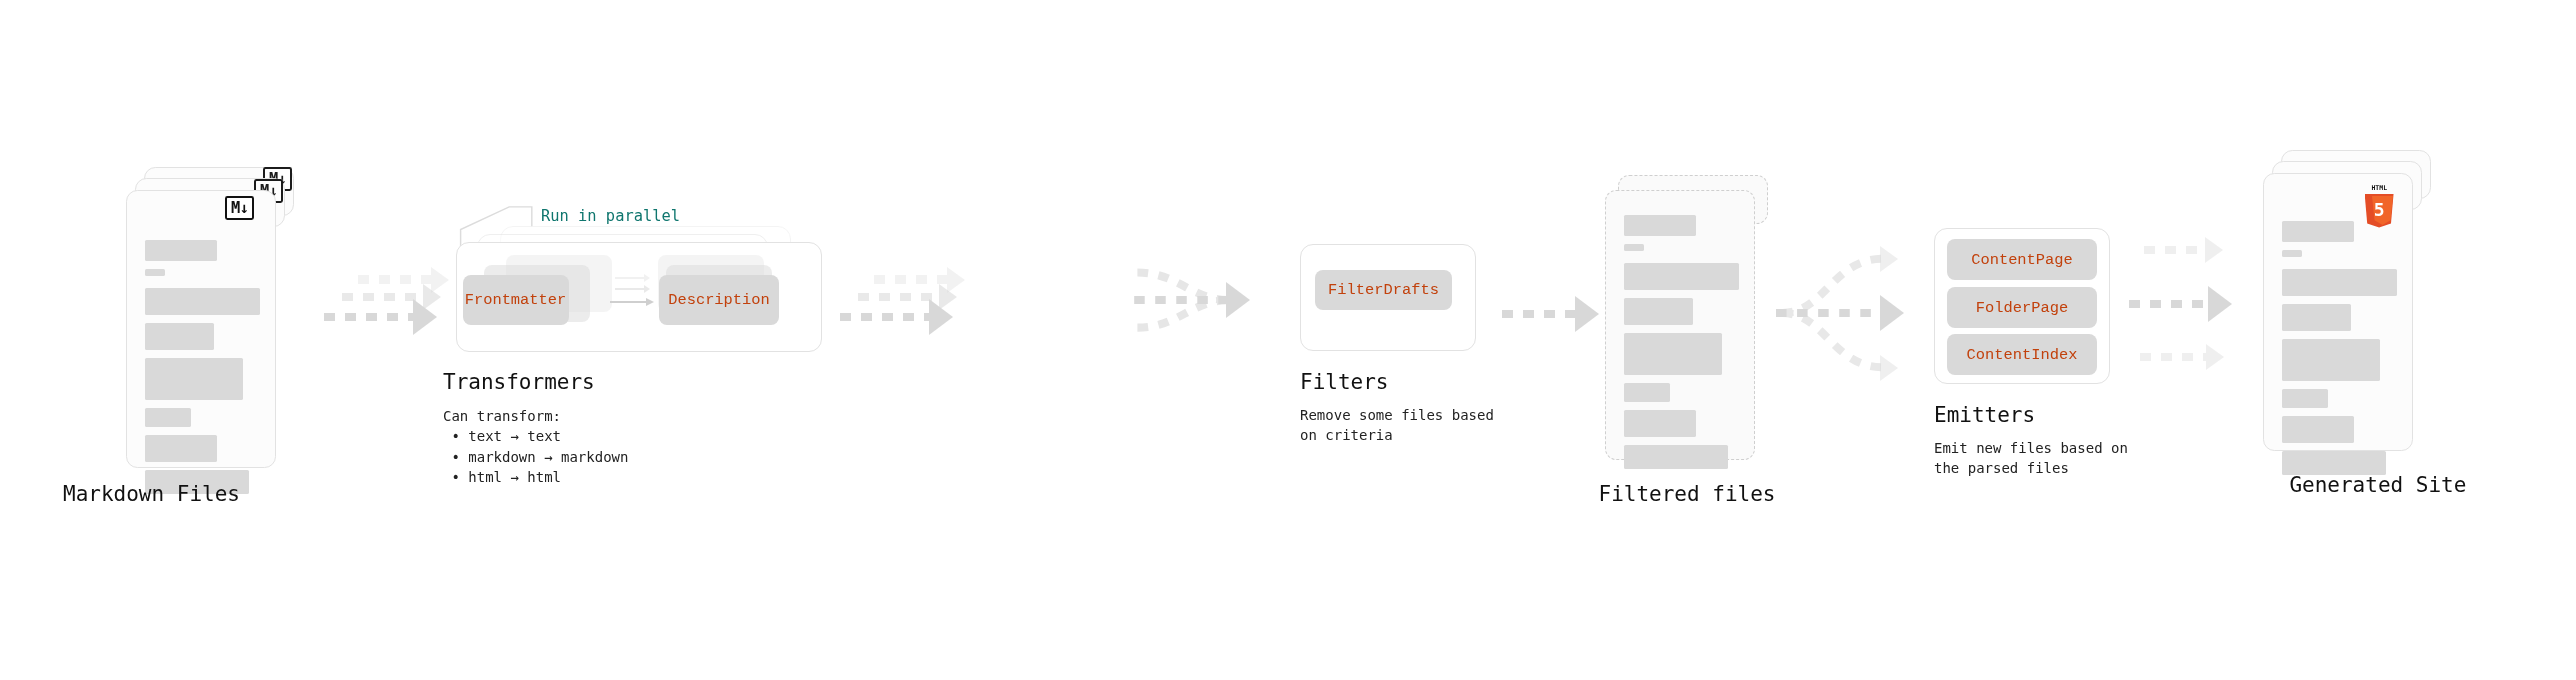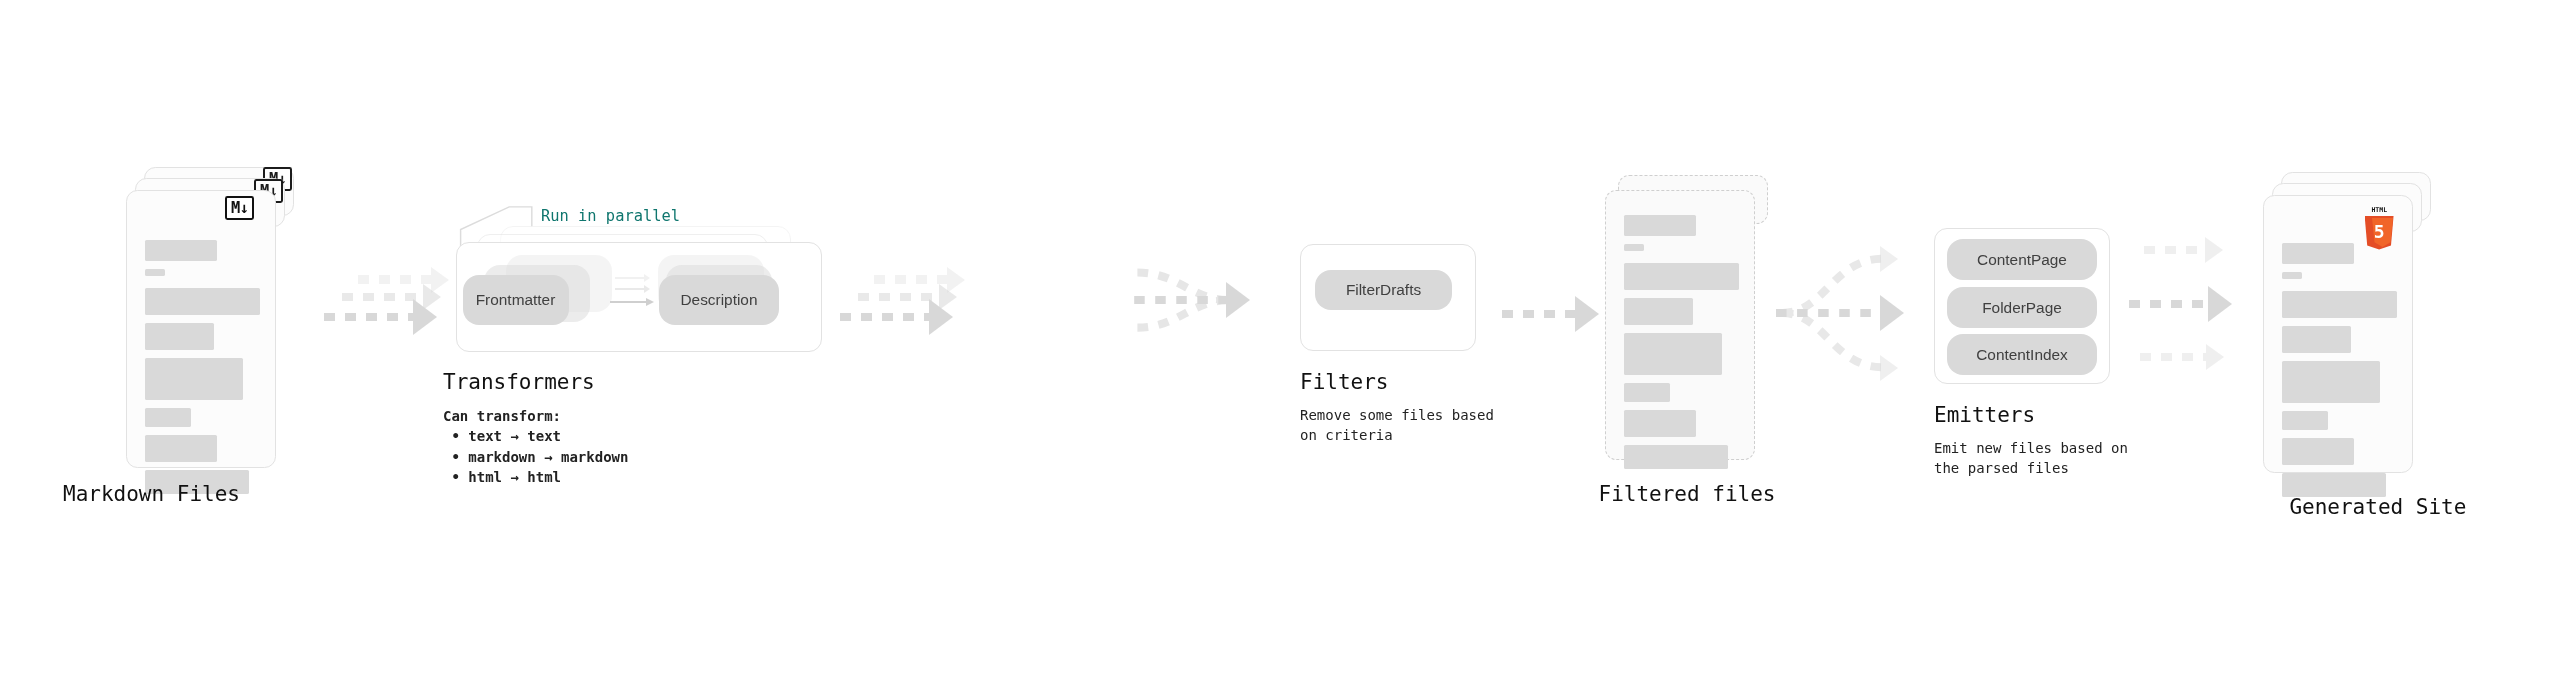--- a/index.html
+++ b/index.html
@@ -79,43 +79,43 @@
     position:absolute;left:0;top:-6.5px;width:32.5px;text-align:center;
     font-size:6.5px;font-weight:700;color:#111;letter-spacing:0px;
   }
 
   
   .stagebox{
     position:absolute;border:1.3px solid #e2e2e2;border-radius:13px;
     background:#ffffff;box-sizing:border-box;
   }
   .chip{
-    position:absolute;background:#d9d9d9;border-radius:16px;
+    position:absolute;background:#d9d9d9;border-radius:8px;
     display:flex;align-items:center;justify-content:center;
-    font-family:Liberation Sans, sans-serif;
-    font-size:15.4px;color:#404040;box-sizing:border-box;white-space:nowrap;
+    font-family:Liberation Mono, monospace;
+    font-size:15.4px;color:#c2410c;box-sizing:border-box;white-space:nowrap;
   }
 
   
   .arrowwrap{position:absolute;}
   .arrow{position:absolute;display:flex;align-items:center;}
   .dashline{height:8.1px;background-image:repeating-linear-gradient(
       to right,#d8d8d8 0 10.6px,transparent 10.6px 21px);}
   .head{
     width:0;height:0;border-top:18px solid transparent;
     border-bottom:18px solid transparent;border-left:24.4px solid #d8d8d8;
     margin-left:-1.6px;
   }
   .head.sm{border-top-width:13px;border-bottom-width:13px;border-left-width:18px;}
 
   .runlabel{
     position:absolute;font-size:15.4px;color:#0f766e;white-space:nowrap;
     font-family:"DejaVu Sans Mono","Liberation Mono",monospace;
   }
-  .bullets{white-space:pre;font-weight:bold;}
+  .bullets{white-space:pre;}
 </style>
 </head>
 <body>
 
 <div class="stage">
 
   <div class="node" style="left:126px;top:167px;">
     <div class="docstack">
       <div class="doc back2"></div>
       <div class="badge" style="left:137px;top:4.9px;">
@@ -295,21 +295,21 @@
     <div class="arrow" style="left:0px;top:49px;">
       <div class="dashline" style="width:81px;"></div>
         <div class="head"></div>
     </div>
     <div class="arrow" style="left:11.4px;top:107px;opacity:.4;">
       <div class="dashline" style="width:67px;"></div>
         <div class="head sm"></div>
     </div>
   </div>
 
-  <div class="node" style="left:2263px;top:172px;">
+  <div class="node" style="left:2263px;top:150px;">
     <div class="docstack">
       <div class="doc back2"></div>
       <div class="badge" style="left:131px;top:18.7px;">
         <span class="css-badge"></span>
       </div>
       <div class="doc back1"></div>
       <div class="badge" style="left:122px;top:31px;">
         <span class="js-badge"></span>
       </div>
       <div class="doc front">

